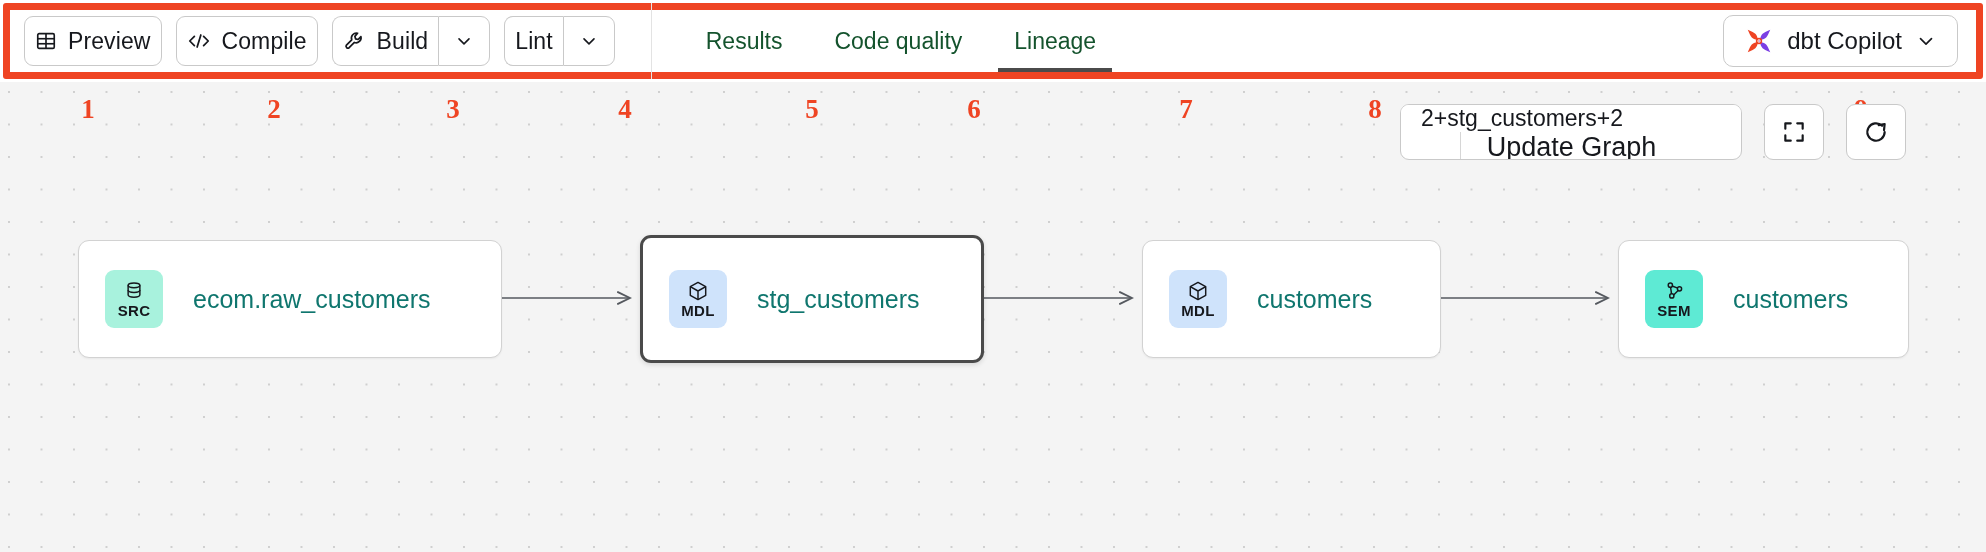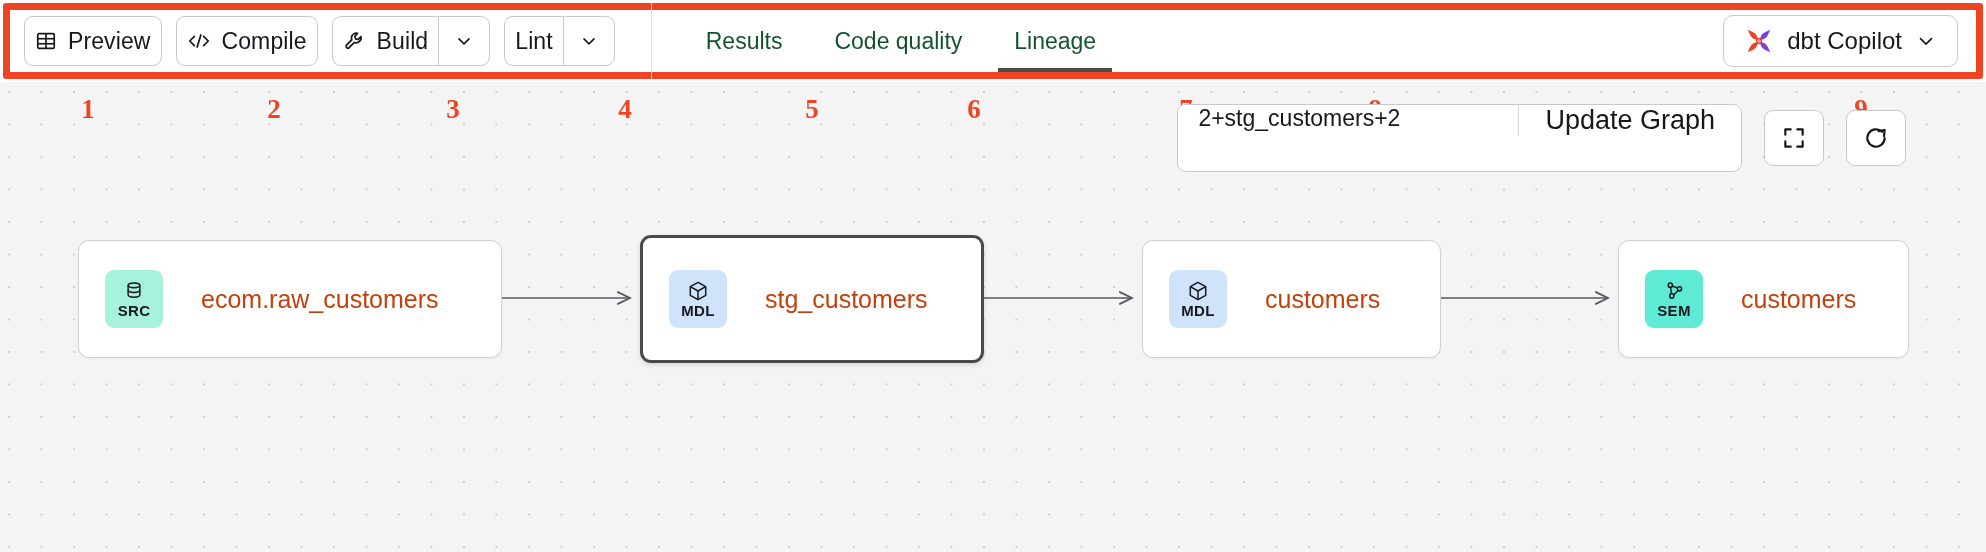--- a/index.html
+++ b/index.html
@@ -163,26 +163,27 @@
   .graph-controls {
     position: absolute;
     top: 22px;
     right: 80px;
     display: flex;
     align-items: center;
     gap: 22px;
   }
   .search-group {
     display: flex;
-    align-items: flex-start;
+    align-items: center;
     background: #ffffff;
     border: 1px solid #c9c9c9;
     border-radius: 9px;
-    height: 68px;
+    height: 56px;
     overflow: hidden;
+    flex-direction: column;
   }
   .search-input {
     width: 340px;
     border: none;
     outline: none;
     font-family: "Liberation Sans", sans-serif;
     font-size: 23px;
     color: #16181d;
     padding: 0 20px;
     background: #fff;
@@ -205,21 +206,21 @@
     border: 1px solid #c9c9c9;
     border-radius: 9px;
     cursor: pointer;
   }
 
   
   .node {
     position: absolute;
     display: flex;
     align-items: center;
-    gap: 38px;
+    gap: 30px;
     background: #ffffff;
     border: 1px solid #d2d2d2;
     border-radius: 11px;
     padding: 0 26px;
     height: 118px;
     box-shadow: 0 1px 2px rgba(0,0,0,.05);
   }
   .node.selected {
     border: 3px solid #4a4a4a;
     box-shadow: 0 2px 5px rgba(0,0,0,.12);
@@ -231,21 +232,21 @@
     flex-direction: column;
     align-items: center;
     justify-content: center;
     gap: 1px;
     flex: none;
   }
   .badge-text { font-size: 15px; font-weight: 600; color: #16181d; letter-spacing: .3px; line-height: 1; }
   .badge-src { background: #a8f2dd; }
   .badge-mdl { background: #cfe3fb; }
   .badge-sem { background: #5eead4; }
-  .node-label { font-size: 25px; color: #c2410c; white-space: nowrap; }
+  .node-label { font-size: 25px; color: #0f766e; white-space: nowrap; }
 
   .edges { position: absolute; left: 0; top: 0; width: 1986px; height: 470px; pointer-events: none; }
 </style>
 </head>
 <body>
 
 <div id="app">
 
   <div class="annot-box">
     <div class="topbar">

